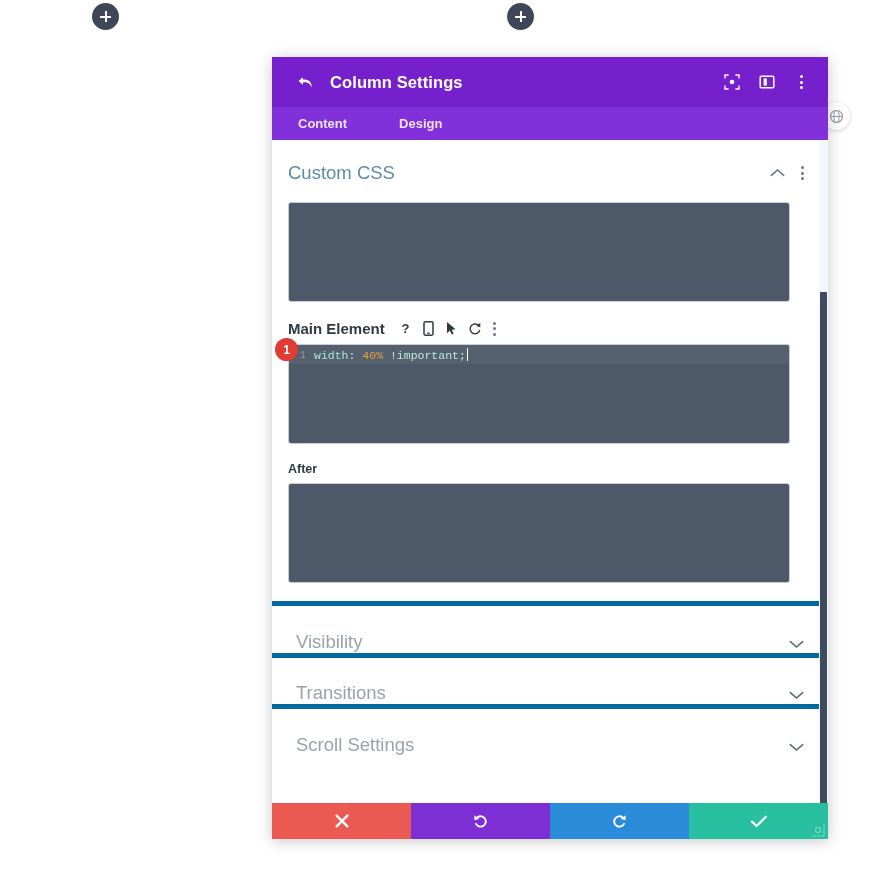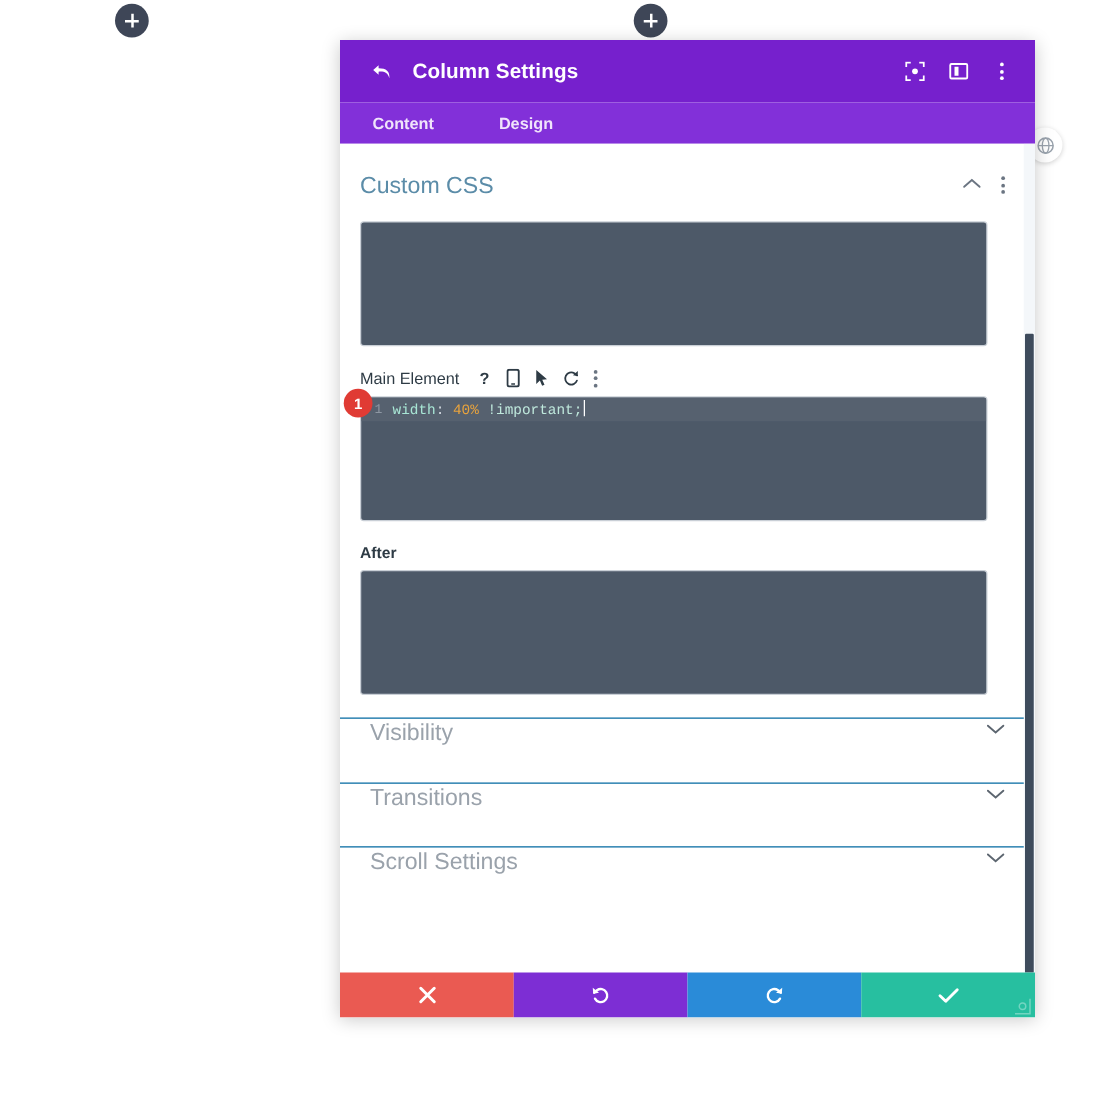--- a/index.html
+++ b/index.html
@@ -50,21 +50,21 @@
     align-items: center;
     justify-content: center;
     z-index: 1;
   }
   .globe-badge svg { display: block; }
 
   
   .modal {
     position: absolute;
     left: 272px;
-    top: 32px;
+    top: 57px;
     width: 556px;
     height: 782px;
     background: #ffffff;
     box-shadow: 0 2px 14px rgba(0,0,0,.22);
     z-index: 5;
     display: flex;
     flex-direction: column;
     overflow: hidden;
   }
 
@@ -167,21 +167,21 @@
     cursor: text;
   }
 
   
   .me-row {
     display: flex;
     align-items: center;
     gap: 11px;
     margin-bottom: 7px;
   }
-  .me-label { font-size: 13px; color: #2e3b45; font-weight: normal; margin-right: 3px; }
+  .me-label { font-size: 15px; color: #2e3b45; font-weight: bold; margin-right: 3px; }
   .me-ico { cursor: pointer; display: flex; align-items: center; justify-content: center; color: #2e3b45; }
 
   
   .editor-wrap { position: relative; width: 502px; margin-bottom: 18px; }
   .editor {
     width: 100%;
     height: 100px;
     background: #4d5968;
     border: 1px solid #c9cfd6;
     border-radius: 3px;
@@ -231,23 +231,23 @@
     font-weight: bold;
     display: flex;
     align-items: center;
     justify-content: center;
     z-index: 3;
   }
 
   
   .acc-row {
     height: 51.5px;
-    border-top: 1px solid #0369a1;
-    display: flex;
-    align-items: flex-start;
+    border-top: 5px solid #0369a1;
+    display: flex;
+    align-items: flex-end;
     padding: 0 24px;
     cursor: pointer;
   }
   .acc-title {
     flex: 1;
     color: #9aa2ab;
     font-size: 18.5px;
   }
 
   .divider-top { margin-top: 10px; }

